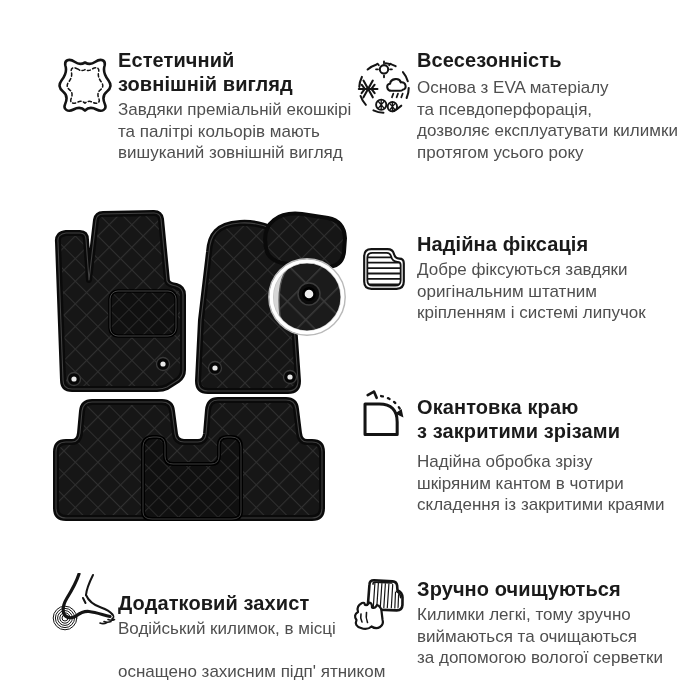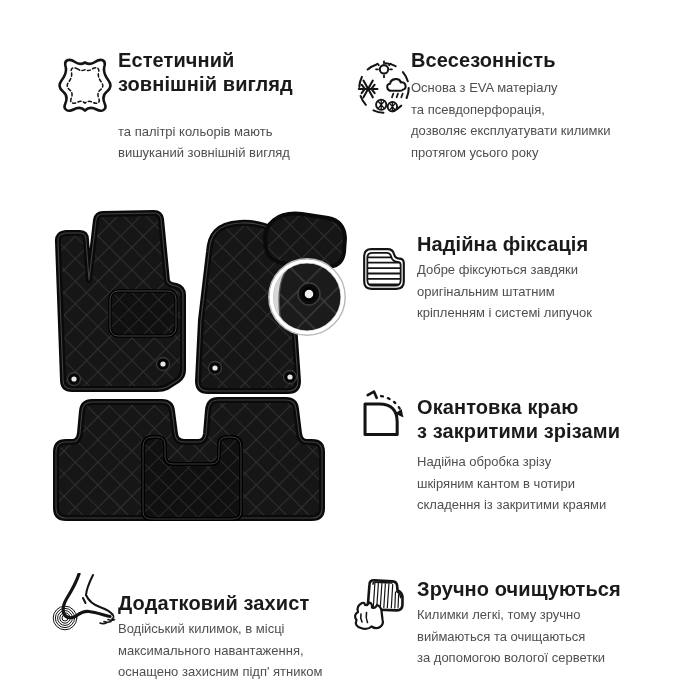--- a/index.html
+++ b/index.html
@@ -3,24 +3,24 @@
 <meta charset="utf-8">
 <style>
   html,body{margin:0;padding:0;background:#ffffff;}
   .canvas{position:relative;width:684px;height:700px;background:#ffffff;overflow:hidden;
           font-family:"Liberation Sans",sans-serif;}
   .feature{position:absolute;}
   .ficon{position:absolute;display:block;}
   .ficon svg{display:block;width:100%;height:100%;}
   .ftext{position:absolute;white-space:nowrap;}
   .ftitle{margin:0;font-size:20px;line-height:24px;font-weight:700;color:#1a1a1a;letter-spacing:.1px;}
-  .fbody{margin:3px 0 0;font-size:13px;line-height:21.5px;color:#4f4f4f;}
+  .fbody{margin:3px 0 0;font-size:17px;line-height:21.5px;color:#4f4f4f;}
 
   #f1{left:54px;top:48px;}  #f1 .ficon{left:0;top:7px;width:62px;height:58px;} #f1 .ftext{left:64px;top:0;}
-  #f2{left:356px;top:48px;} #f2 .ficon{left:0;top:12px;width:56px;height:56px;} #f2 .ftext{left:55px;top:0;}
+  #f2{left:356px;top:48px;} #f2 .ficon{left:0;top:12px;width:56px;height:56px;} #f2 .ftext{left:61px;top:0;}
   #f2 .fbody{margin-top:5px;}
   #f3{left:357px;top:232px;} #f3 .ficon{left:0;top:10px;width:54px;height:54px;} #f3 .ftext{left:60px;top:0;}
   #f4{left:355px;top:379px;} #f4 .ficon{left:0;top:9px;width:54px;height:50px;} #f4 .ftext{left:62px;top:16px;}
   #f4 .fbody{margin-top:8px;}
   #f5{left:50px;top:565px;} #f5 .ficon{left:0;top:8px;width:66px;height:60px;} #f5 .ftext{left:68px;top:3px;margin-top:23px;}
   #f6{left:351px;top:565px;} #f6 .ficon{left:0;top:13px;width:62px;height:56px;} #f6 .ftext{left:66px;top:12px;}
 
   .mats{position:absolute;left:30px;top:190px;width:320px;height:380px;}
 </style>
 </head>
@@ -99,21 +99,21 @@
 
   <section class="feature" id="f1">
     <span class="ficon">
       <svg viewBox="0 0 60 58" xmlns="http://www.w3.org/2000/svg" fill="none" stroke="#141414" stroke-linecap="round" stroke-linejoin="round">
         <path stroke-width="2.6" d="M20,7 C14,3 9,5 10.5,11 C12,16 10,21 6.5,25.5 C3.5,29.5 4,33.5 8,36.5 C12,39.5 12.5,44 10,49.5 C8,54.5 13,57.5 18.5,54.5 C23,52 27,52.5 30,55.5 C33,52.5 37,52 41.5,54.5 C47,57.5 52,54.5 50,49.5 C47.5,44 48,39.5 52,36.5 C56,33.5 56.5,29.5 53.5,25.5 C50,21 48,16 49.5,11 C51,5 46,3 40,7 C36.5,9.5 33.5,9.5 30,7.5 C26.5,9.5 23.5,9.5 20,7 Z"></path>
         <path stroke-width="2.2" stroke-dasharray="4.5 3.5" transform="translate(9,9.3) scale(0.7)" d="M20,7 C14,3 9,5 10.5,11 C12,16 10,21 6.5,25.5 C3.5,29.5 4,33.5 8,36.5 C12,39.5 12.5,44 10,49.5 C8,54.5 13,57.5 18.5,54.5 C23,52 27,52.5 30,55.5 C33,52.5 37,52 41.5,54.5 C47,57.5 52,54.5 50,49.5 C47.5,44 48,39.5 52,36.5 C56,33.5 56.5,29.5 53.5,25.5 C50,21 48,16 49.5,11 C51,5 46,3 40,7 C36.5,9.5 33.5,9.5 30,7.5 C26.5,9.5 23.5,9.5 20,7 Z"></path>
       </svg>
     </span>
     <div class="ftext">
       <h3 class="ftitle"><span>Естетичний</span><br><span>зовнішній вигляд</span></h3>
-      <p class="fbody"><br><span>та палітрі кольорів мають</span><br><span>вишуканий зовнішній вигляд</span></p>
+      <p class="fbody"><span>Завдяки преміальній екошкірі</span><br><span>та палітрі кольорів мають</span><br><span>вишуканий зовнішній вигляд</span></p>
     </div>
   </section>
 
   <section class="feature" id="f2">
     <span class="ficon">
       <svg viewBox="0 0 60 60" xmlns="http://www.w3.org/2000/svg" fill="none" stroke="#141414" stroke-linecap="round" stroke-linejoin="round">
         <circle cx="30" cy="30" r="26.5" stroke-width="2.2" stroke-dasharray="11 10"></circle>
         <circle cx="30" cy="10" r="4.5" stroke-width="2.2"></circle>
         <path stroke-width="2" d="M30,1.5 v2 M37,4 l-1.4,1.6 M23,4 l1.4,1.6 M38.5,10 h-2 M21.5,10 h2 M30,18.5 v-2"></path>
         <path stroke-width="2.2" d="M3,31 H23 M8,22 L18,40 M18,22 L8,40 M6,26.5 L9.5,31 L6,35.5 M20,26.5 L16.5,31 L20,35.5"></path>
@@ -178,21 +178,21 @@
         </g>
         <path stroke-width="3.2" d="M29,1 C26,10 22,17 17,25 C14,30 12,36 14,41 C16,45 22,46 26,43 C30,40 34,38 39,38.5 C47,39.5 53,42 60,43.5"></path>
         <path stroke-width="2" d="M43,2 C39,10 36.5,16 36,22"></path>
         <path stroke-width="2" d="M36,22 C39,29 45,32.5 51,34.5 C56,36.3 60,38.5 62.5,41.5"></path>
         <path stroke-width="2" d="M33,25 l2.5,5"></path>
         <path stroke-width="1.6" d="M62.5,41.5 q2.5,2.5 -0.5,4.5 M58,46.5 q3.5,1.5 6.5,0 M54,48.5 q3.5,1.5 7,0 M50,50 q3.5,1.5 7,-0.5"></path>
       </svg>
     </span>
     <div class="ftext">
       <h3 class="ftitle"><span>Додатковий захист</span></h3>
-      <p class="fbody"><span>Водійський килимок, в місці</span><br><span>максимального навантаження,</span><br><span>оснащено захисним підп' ятником</span></p>
+      <p class="fbody"><span>Водійський килимок, в місці</span><br><br><span>оснащено захисним підп' ятником</span></p>
     </div>
   </section>
 
   <section class="feature" id="f6">
     <span class="ficon">
       <svg viewBox="0 0 62 56" xmlns="http://www.w3.org/2000/svg" fill="none" stroke="#141414" stroke-linecap="round" stroke-linejoin="round">
         <defs>
           <clipPath id="matclip">
             <path d="M19,9 Q19,6 22,6 L39,4.5 Q42,4.5 42.5,7.5 L43.5,12 Q48,13 49,17.5 L50,24 Q50.5,28 46.5,28.5 L24,30.5 Q20,30.8 19.5,27 Z"></path>
           </clipPath>

